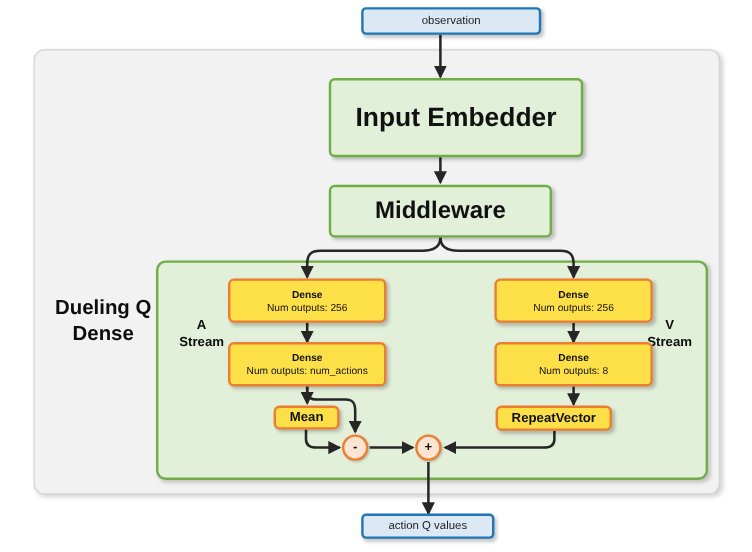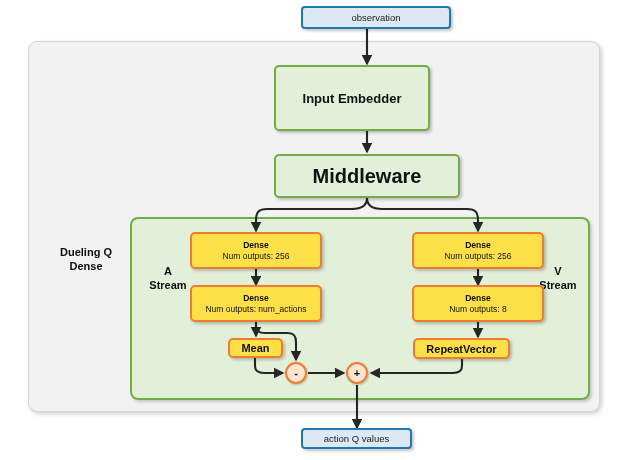--- a/index.html
+++ b/index.html
@@ -75,21 +75,21 @@
     box-shadow:2px 2px 3px rgba(0,0,0,0.18);
   }
 
   .free-label{
     position:absolute;
     font-weight:bold;
     color:#0d0d0d;
     text-align:center;
     line-height:1.25;
   }
-  #dueling-label{left:30px;top:246px;width:112px;font-size:11px;}
+  #dueling-label{left:30px;top:246px;width:112px;font-size:17px;}
   #a-stream-label{left:140px;top:265px;width:56px;font-size:11px;}
   #v-stream-label{left:528px;top:265px;width:60px;font-size:11px;}
 
   .op-circle{
     position:absolute;
     width:22px;height:22px;
     border-radius:50%;
     background:#fce4d2;
     border:2px solid #ed7d31;
     box-sizing:border-box;
@@ -141,21 +141,21 @@
       <path d="M 308 373 L 344 373"></path>
 
       <path d="M 357 385 L 357 428"></path>
     </g>
   </svg>
 
   <div class="node io-box" style="left:301px;top:6px;width:150px;height:23px;">
     <span>observation</span>
   </div>
 
-  <div class="node green-box" style="left:274px;top:65px;width:156px;height:66px;font-size:13px;justify-content:center;">
+  <div class="node green-box" style="left:274px;top:65px;width:212px;height:66px;font-size:22px;justify-content:center;">
     <span>Input Embedder</span>
   </div>
 
   <div class="node green-box" style="left:274px;top:154px;width:186px;height:44px;font-size:20px;">
     <span>Middleware</span>
   </div>
 
   <div class="free-label" id="dueling-label">
     <div>Dueling Q</div>
     <div>Dense</div>

